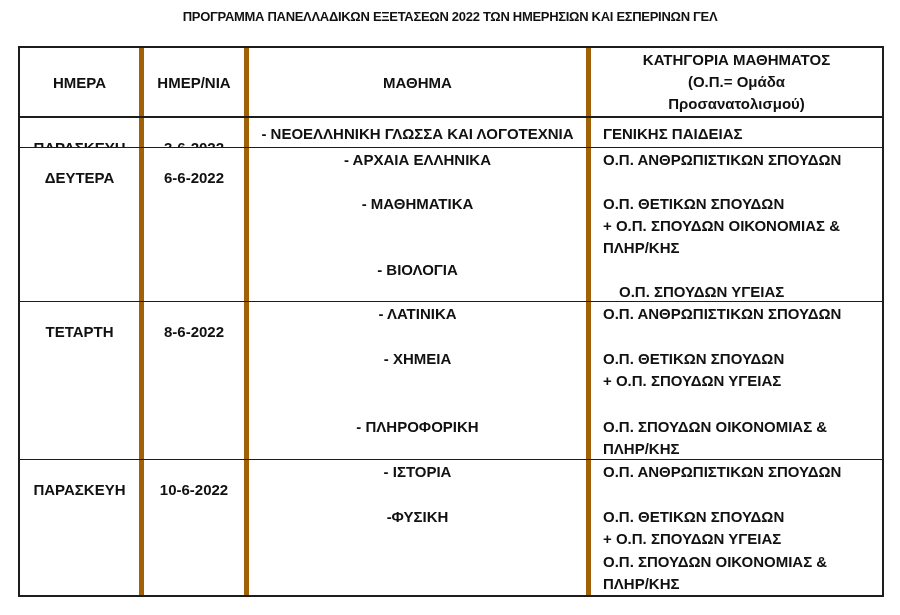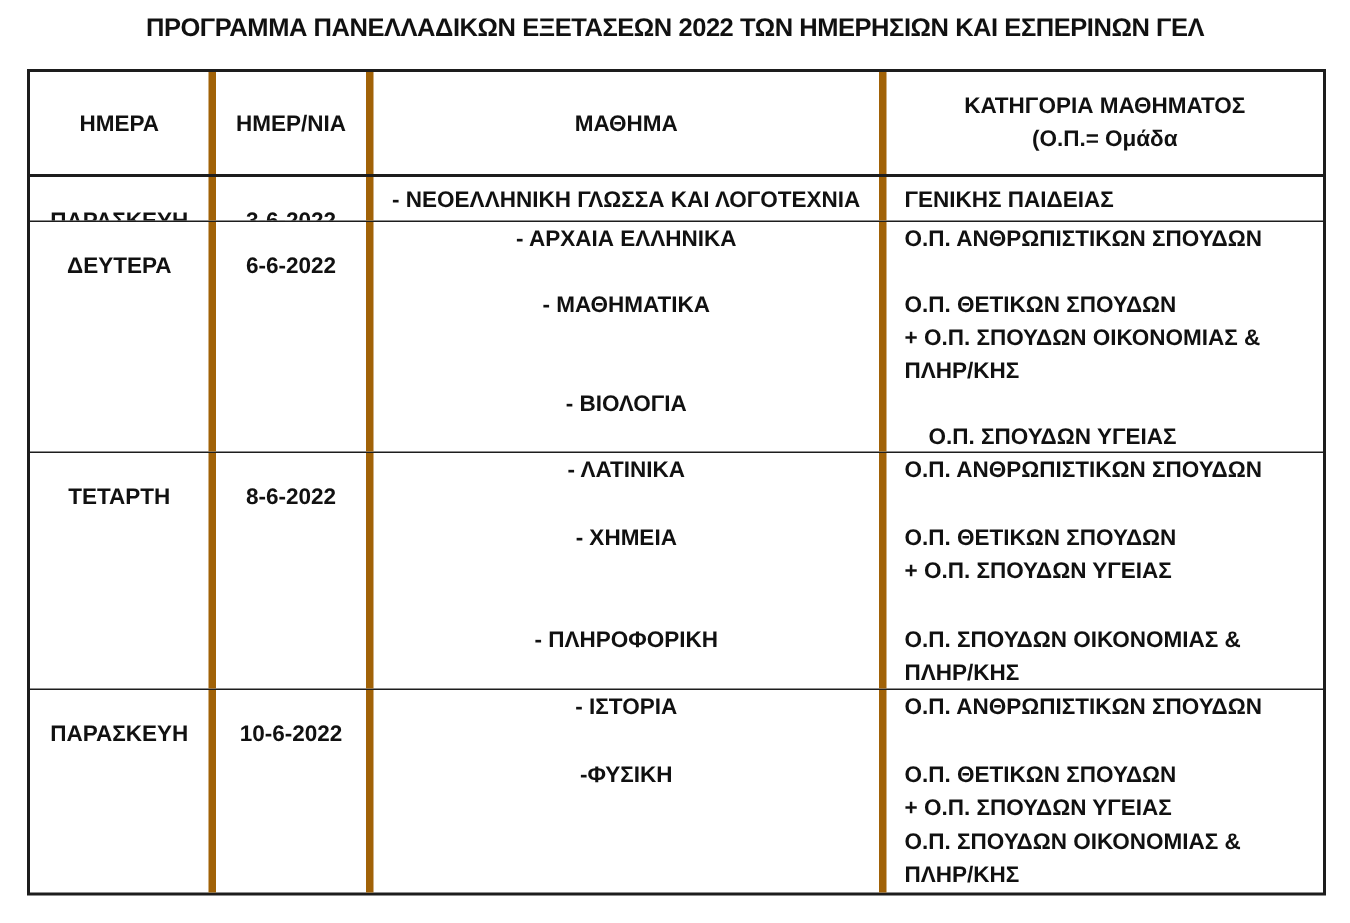--- a/index.html
+++ b/index.html
@@ -19,21 +19,21 @@
     height: 615px;
     background: #ffffff;
     overflow: hidden;
   }
   .doc-title {
     position: absolute;
     top: 9px;
     left: 0;
     width: 100%;
     text-align: center;
-    font-size: 17px;
+    font-size: 13px;
     font-weight: bold;
     letter-spacing: -0.3px;
     white-space: nowrap;
   }
   .exam-table {
     position: absolute;
     left: 18px;
     top: 46px;
     width: 866px;
     border: 2px solid #1d1d1d;
@@ -103,20 +103,21 @@
 
   <div class="exam-table">
 
     <div class="trow header-row">
       <div class="cell hcell">ΗΜΕΡΑ</div>
       <div class="cell hcell">ΗΜΕΡ/ΝΙΑ</div>
       <div class="cell hcell">ΜΑΘΗΜΑ</div>
       <div class="cell hcell hcat">
         <div>ΚΑΤΗΓΟΡΙΑ ΜΑΘΗΜΑΤΟΣ</div>
         <div>(Ο.Π.= Ομάδα</div>
+        <div>Προσανατολισμού)</div>
       </div>
     </div>
 
     <div id="table-body">
         <div class="trow body-row" style="height: 30px;">
           <div class="cell day-cell">ΠΑΡΑΣΚΕΥΗ</div>
           <div class="cell date-cell">3-6-2022</div>
           <div class="cell subject-cell">
             <div class="line" style="height: 30px;">- ΝΕΟΕΛΛΗΝΙΚΗ ΓΛΩΣΣΑ ΚΑΙ ΛΟΓΟΤΕΧΝΙΑ</div>
           </div>

